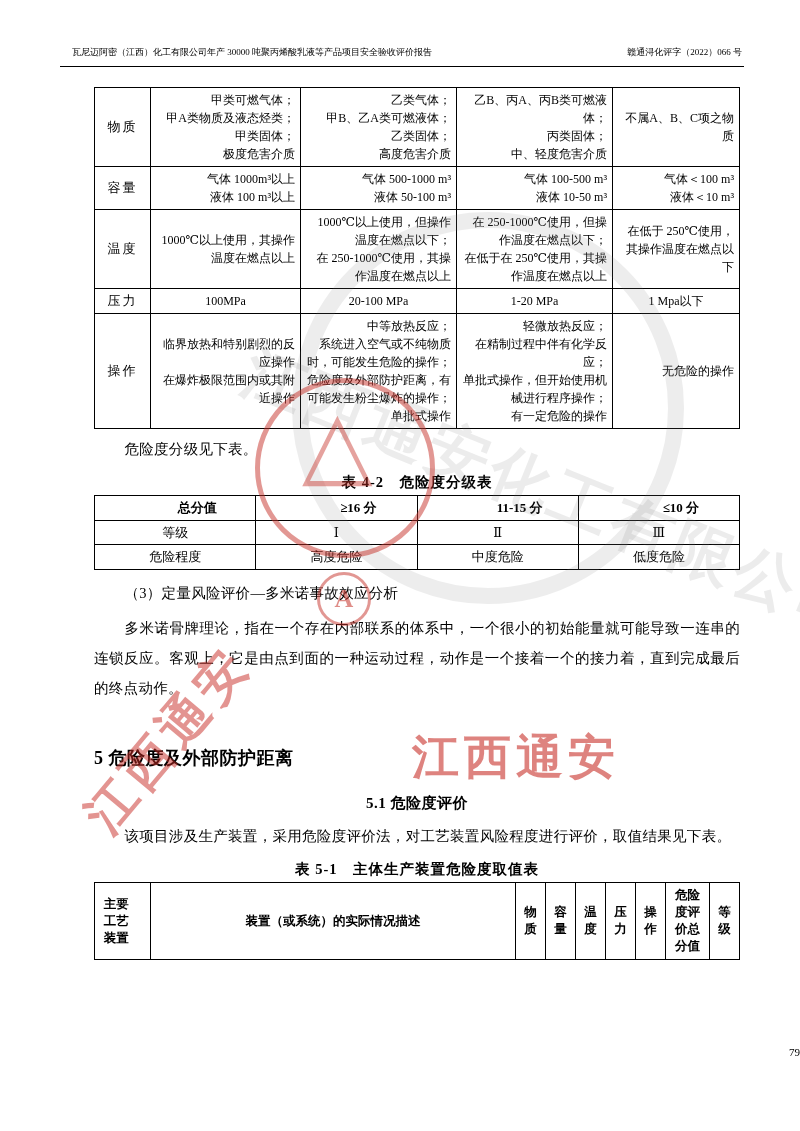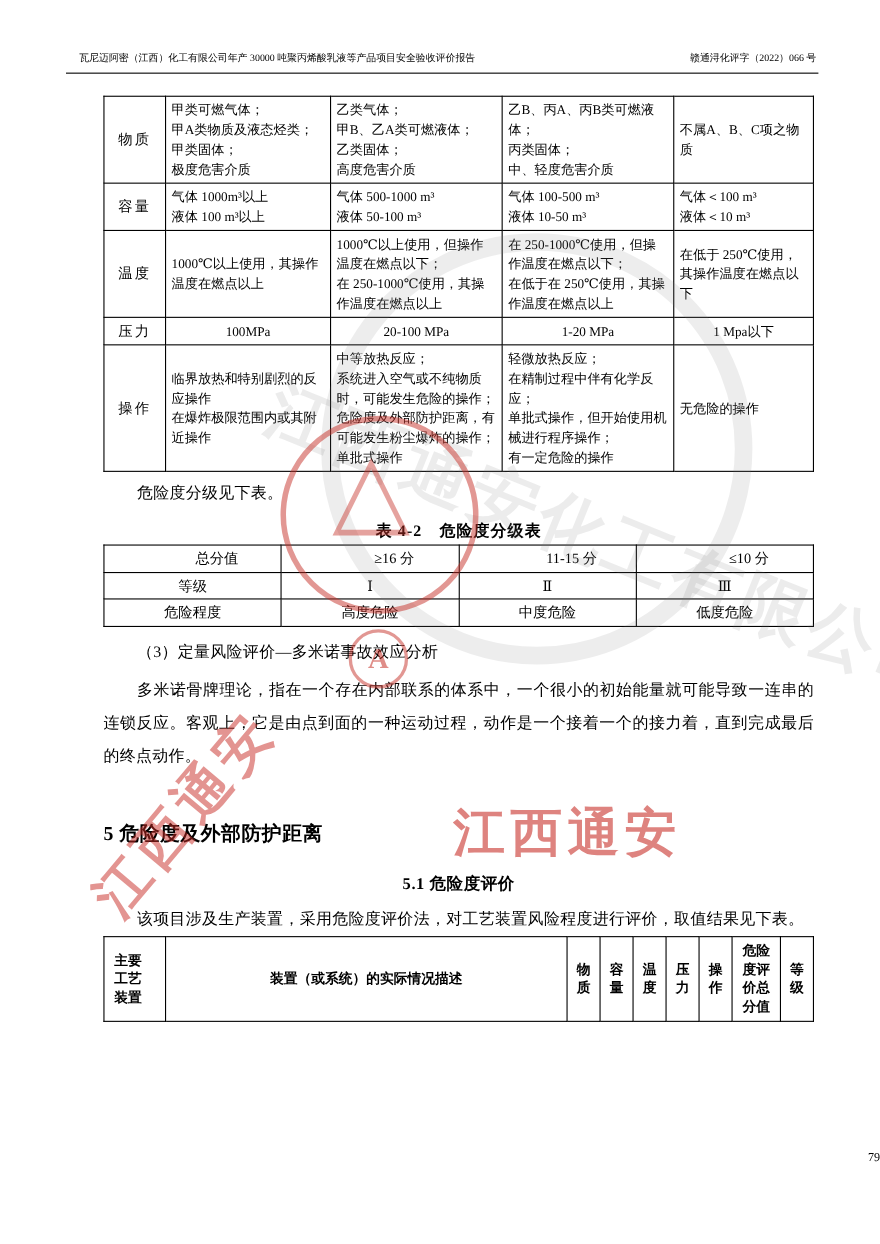--- a/index.html
+++ b/index.html
@@ -9,29 +9,29 @@
   .inner { position:absolute; left:60px; right:56px; top:46px; }
 
   .header { display:flex; justify-content:space-between; align-items:flex-end;
             font-size:9px; font-weight:normal; white-space:nowrap;
             padding:0 2px 7px 12px; border-bottom:1.6px solid #000; }
 
   .content { margin:20px 0 0 34px; width:646px; }
 
   table { border-collapse:collapse; width:100%; table-layout:fixed; }
   td { border:1px solid #000; font-size:12px; padding:3px 5px; vertical-align:middle;
-       white-space:pre-line; line-height:1.5; word-break:break-all; }
+       white-space:pre-line; line-height:1.5; word-break:break-all;text-align:right; }
 
   .t41 td.lbl { text-align:center; font-size:13px; letter-spacing:2px; padding:2px 1px; }
   .t41 tr.rowc td { text-align:center; padding:2px 2px; }
 
   .tbl-title { text-align:center; font-weight:bold; font-size:14.5px; letter-spacing:1px; margin:9px 0 3px; }
 
   .t42 td { text-align:center; font-size:13px; padding:2px 4px; height:21px; }
-  .t42 tr.hd td { font-weight:normal;padding-left:48px; }
+  .t42 tr.hd td { font-weight:bold;padding-left:48px; }
 
   p.body { font-size:14.5px; line-height:2.05; text-indent:2.1em; text-align:justify; margin-top:9px; letter-spacing:0.3px; }
   p.tight { margin-top:6px; }
 
   h1.h5  { font-size:18px; font-weight:bold; margin:42px 0 0 0; letter-spacing:0.5px; }
   h2.h51 { font-size:15px; font-weight:bold; margin:24px 0 0 0; letter-spacing:0.5px;text-align:center; }
 
   .t51 td { font-weight:bold; font-size:12.5px; text-align:center; padding:4px 2px; line-height:1.35; }
   .t51 .stack { word-break:break-all; margin:0 auto; }
   .w1 { width:1.15em; } .w2 { width:2.3em; }
@@ -172,20 +172,21 @@
         </table>
 
       <p class="body">（3）定量风险评价—多米诺事故效应分析</p>
       <p class="body tight">多米诺骨牌理论，指在一个存在内部联系的体系中，一个很小的初始能量就可能导致一连串的连锁反应。客观上，它是由点到面的一种运动过程，动作是一个接着一个的接力着，直到完成最后的终点动作。</p>
 
       <h1 class="h5">5 危险度及外部防护距离</h1>
       <h2 class="h51">5.1 危险度评价</h2>
 
       <p class="body">该项目涉及生产装置，采用危险度评价法，对工艺装置风险程度进行评价，取值结果见下表。</p>
 
+      <div class="tbl-title">表 5-1　主体生产装置危险度取值表</div>
 
       <table class="t51">
         <colgroup>
           <col style="width:56px">
             <col style="width:365px">
           <col style="width:30px">
             <col style="width:30px">
             <col style="width:30px">
             <col style="width:30px">
             <col style="width:30px">

